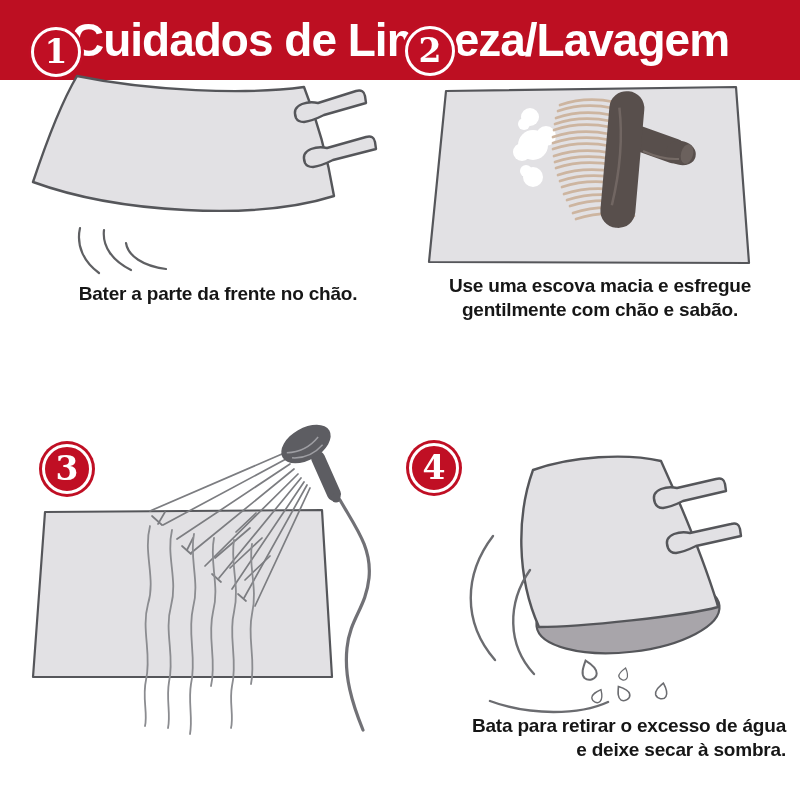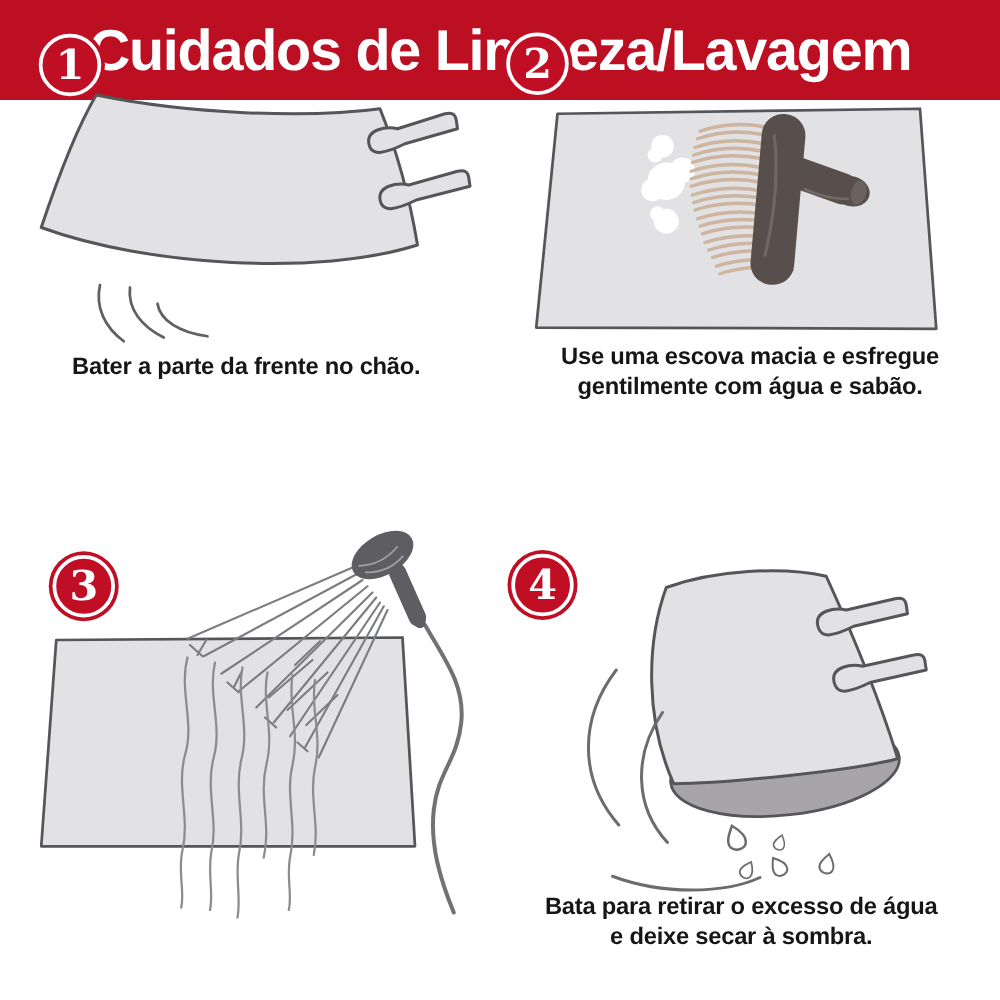--- a/index.html
+++ b/index.html
@@ -27,24 +27,24 @@
   .b4{left:6px;top:32px;}
   
   .illus{position:absolute;left:0;}
   .i1{top:60px;}
   .i2{top:5px;}
   .i3{top:0;}
   .i4{top:0;}
   
   .caption{position:absolute;text-align:center;color:#161616;font-weight:700;font-size:19px;
            line-height:1.27;letter-spacing:-0.2px;white-space:pre-line;}
-  .c1{left:4px;top:282px;width:386px;text-align:center;}
+  .c1{left:25px;top:282px;width:386px;text-align:center;}
   .c2{left:10px;top:274px;width:380px;}
   .c3{left:5px;top:306px;width:388px;}
-  .c4{left:0;top:306px;width:386px;}
+  .c4{left:0;top:306px;width:386px;text-align:right;}
 </style>
 </head>
 <body>
 
 <div class="canvas">
 
   <div class="banner">
     <h1>Cuidados de Limpeza/Lavagem</h1>
   </div>
 
@@ -95,21 +95,21 @@
         <ellipse cx="281" cy="148" rx="15" ry="12" transform="rotate(15 281 148)" fill="#584F4C"></ellipse>
         <ellipse cx="287" cy="149" rx="6" ry="10" transform="rotate(15 287 149)" fill="#6b615d"></ellipse>
         <g transform="translate(222,153) rotate(5)">
           <rect x="-17" y="-67" width="35" height="137" rx="17" fill="#584F4C"></rect>
           <path d="M-7,-50 q9,44 1,98" stroke="#7c716c" stroke-width="2.5" fill="none" opacity="0.7"></path>
         </g>
         <path d="M243,146 q20,9 36,8" stroke="#7c716c" stroke-width="2" fill="none" opacity="0.8"></path>
       </g>
     </svg>
     <div class="caption c2">Use uma escova macia e esfregue
-gentilmente com água e sabão.</div>
+gentilmente com chão e sabão.</div>
   </div>
 
   <div class="step q3">
     <div class="badge b3">
       <span>3</span>
     </div>
     <svg class="illus i3" width="400" height="335" viewBox="0 0 400 335">
       <path d="M45,104 L322,102 L332,269 L33,269 Z" fill="#E2E1E4" stroke="#55565A" stroke-width="2.2" stroke-linejoin="round"></path>
       <g stroke="#7c7d81" stroke-width="1.7" stroke-linecap="round">
         <path d="M282,46 L150,103 M286,51 L163,117 M290,56 L177,131 M294,61 L191,145

